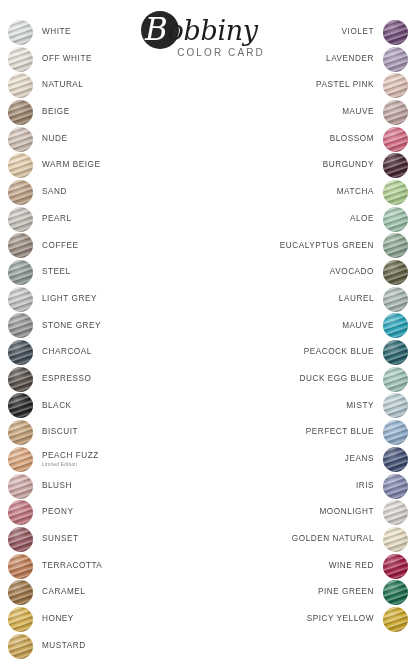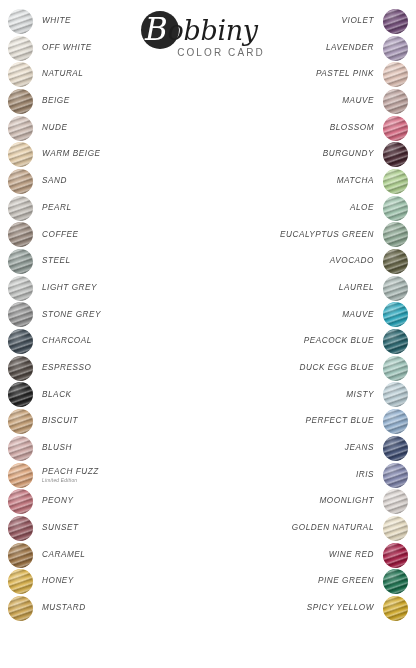--- a/index.html
+++ b/index.html
@@ -64,23 +64,22 @@
     font-size: 10px;
     letter-spacing: 2.1px;
     color: #6d6d6d;
     text-align: center;
     padding-left: 26px;
   }
 
   
   .column {
     position: absolute;
-    top: 8px;
+    top: 19px;
     width: 160px;
-    font-style: italic;
   }
   #column-left  { left: 8px; }
   #column-right { right: 8px; }
 
   .swatch-row {
     height: 26.7px;
     display: flex;
     align-items: center;
     gap: 9px;
   }
@@ -298,57 +297,66 @@
     <div class="swatch-row">
       <div class="swatch" style="background-color: rgb(199, 159, 114);">
         <div class="tex"></div>
         <div class="shade"></div>
       </div>
       <div class="label-wrap">
         <div class="label">BISCUIT</div>
       </div>
     </div>
     <div class="swatch-row">
-      <div class="swatch" style="background-color: rgb(211, 170, 167);">
-        <div class="tex"></div>
-        <div class="shade"></div>
-      </div>
-      <div class="label-wrap">
-        <div class="label">BLUSH</div>
-      </div>
-    </div>
-    <div class="swatch-row">
       <div class="swatch" style="background-color: rgb(224, 164, 119);">
         <div class="tex"></div>
         <div class="shade"></div>
       </div>
       <div class="label-wrap">
         <div class="label">PEACH FUZZ</div>
         <div class="sublabel">Limited Edition</div>
       </div>
     </div>
     <div class="swatch-row">
+      <div class="swatch" style="background-color: rgb(211, 170, 167);">
+        <div class="tex"></div>
+        <div class="shade"></div>
+      </div>
+      <div class="label-wrap">
+        <div class="label">BLUSH</div>
+      </div>
+    </div>
+    <div class="swatch-row">
       <div class="swatch" style="background-color: rgb(196, 113, 122);">
         <div class="tex"></div>
         <div class="shade"></div>
       </div>
       <div class="label-wrap">
         <div class="label">PEONY</div>
       </div>
     </div>
     <div class="swatch-row">
       <div class="swatch" style="background-color: rgb(148, 82, 90);">
         <div class="tex"></div>
         <div class="shade"></div>
       </div>
       <div class="label-wrap">
         <div class="label">SUNSET</div>
       </div>
     </div>
     <div class="swatch-row">
+      <div class="swatch" style="background-color: rgb(196, 122, 77);">
+        <div class="tex"></div>
+        <div class="shade"></div>
+      </div>
+      <div class="label-wrap">
+        <div class="label">TERRACOTTA</div>
+      </div>
+    </div>
+    <div class="swatch-row">
       <div class="swatch" style="background-color: rgb(155, 111, 60);">
         <div class="tex"></div>
         <div class="shade"></div>
       </div>
       <div class="label-wrap">
         <div class="label">CARAMEL</div>
       </div>
     </div>
     <div class="swatch-row">
       <div class="swatch" style="background-color: rgb(221, 178, 69);">

